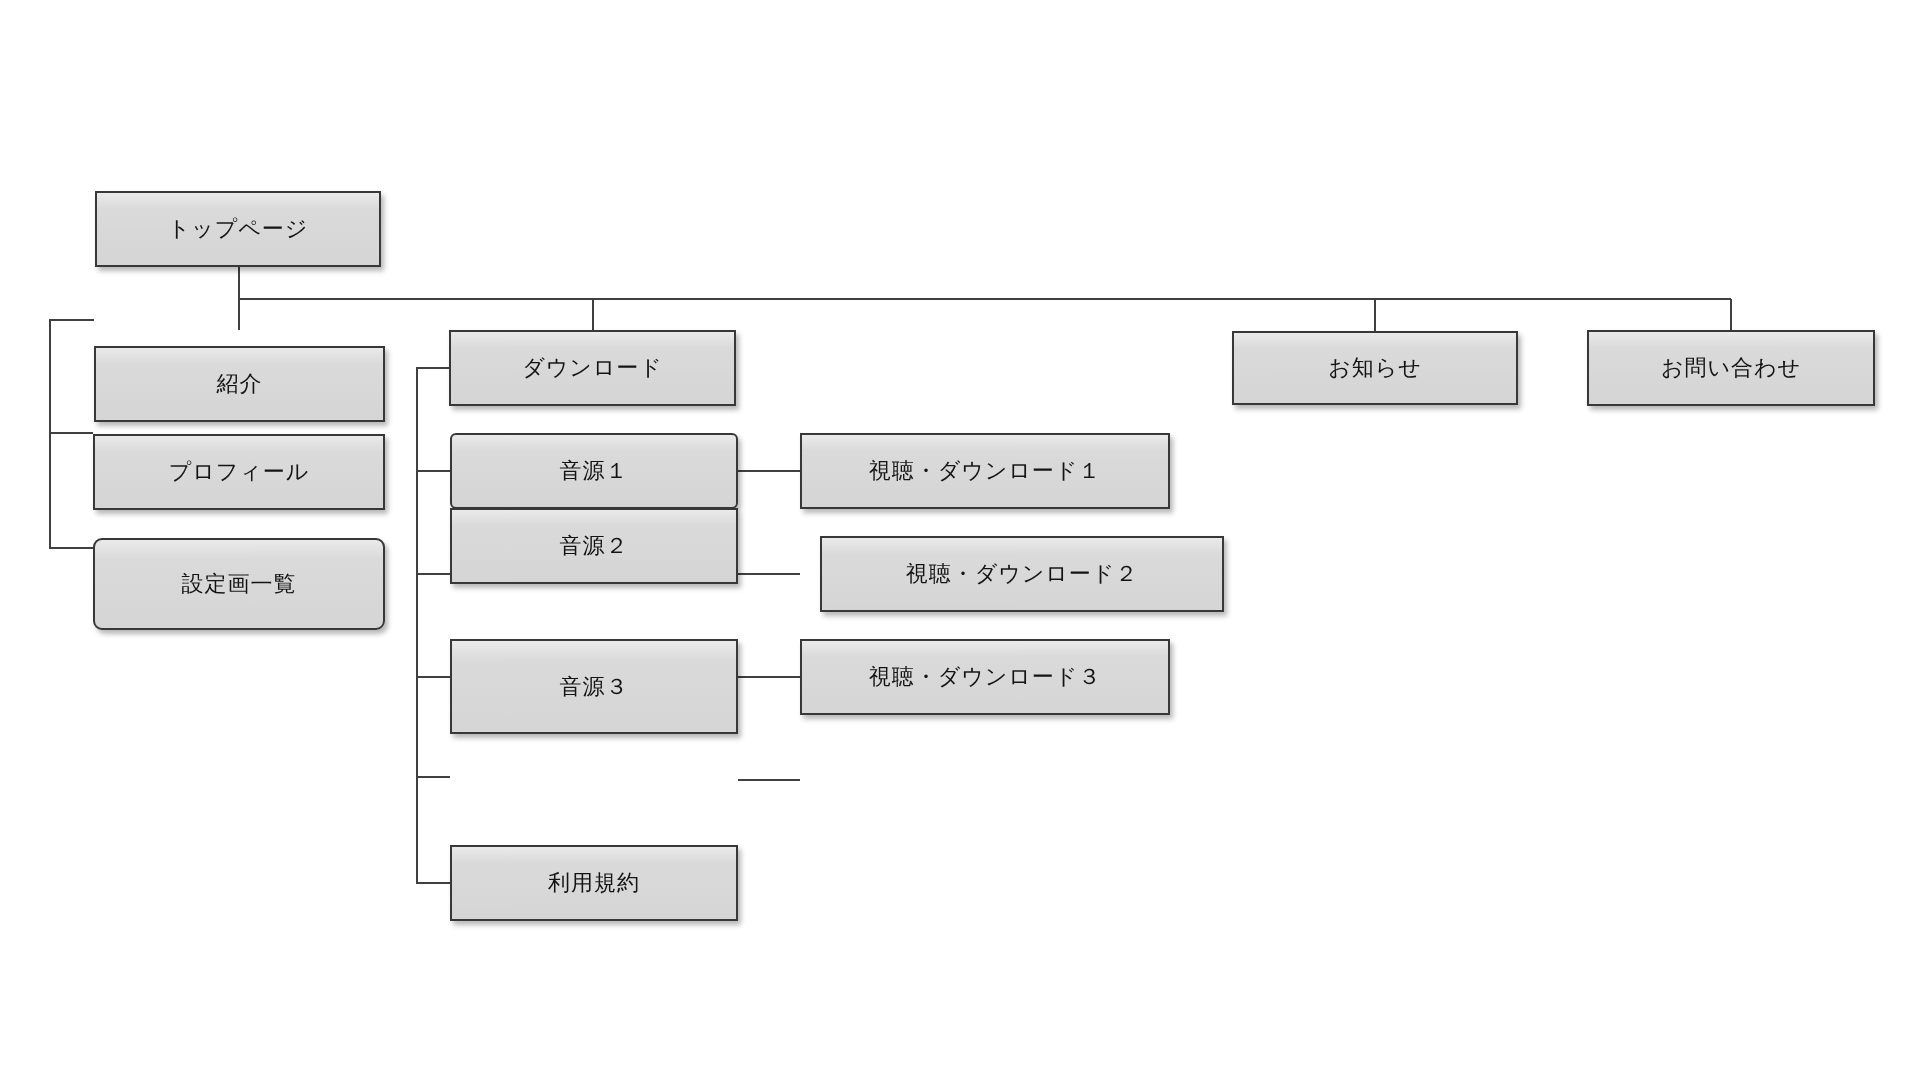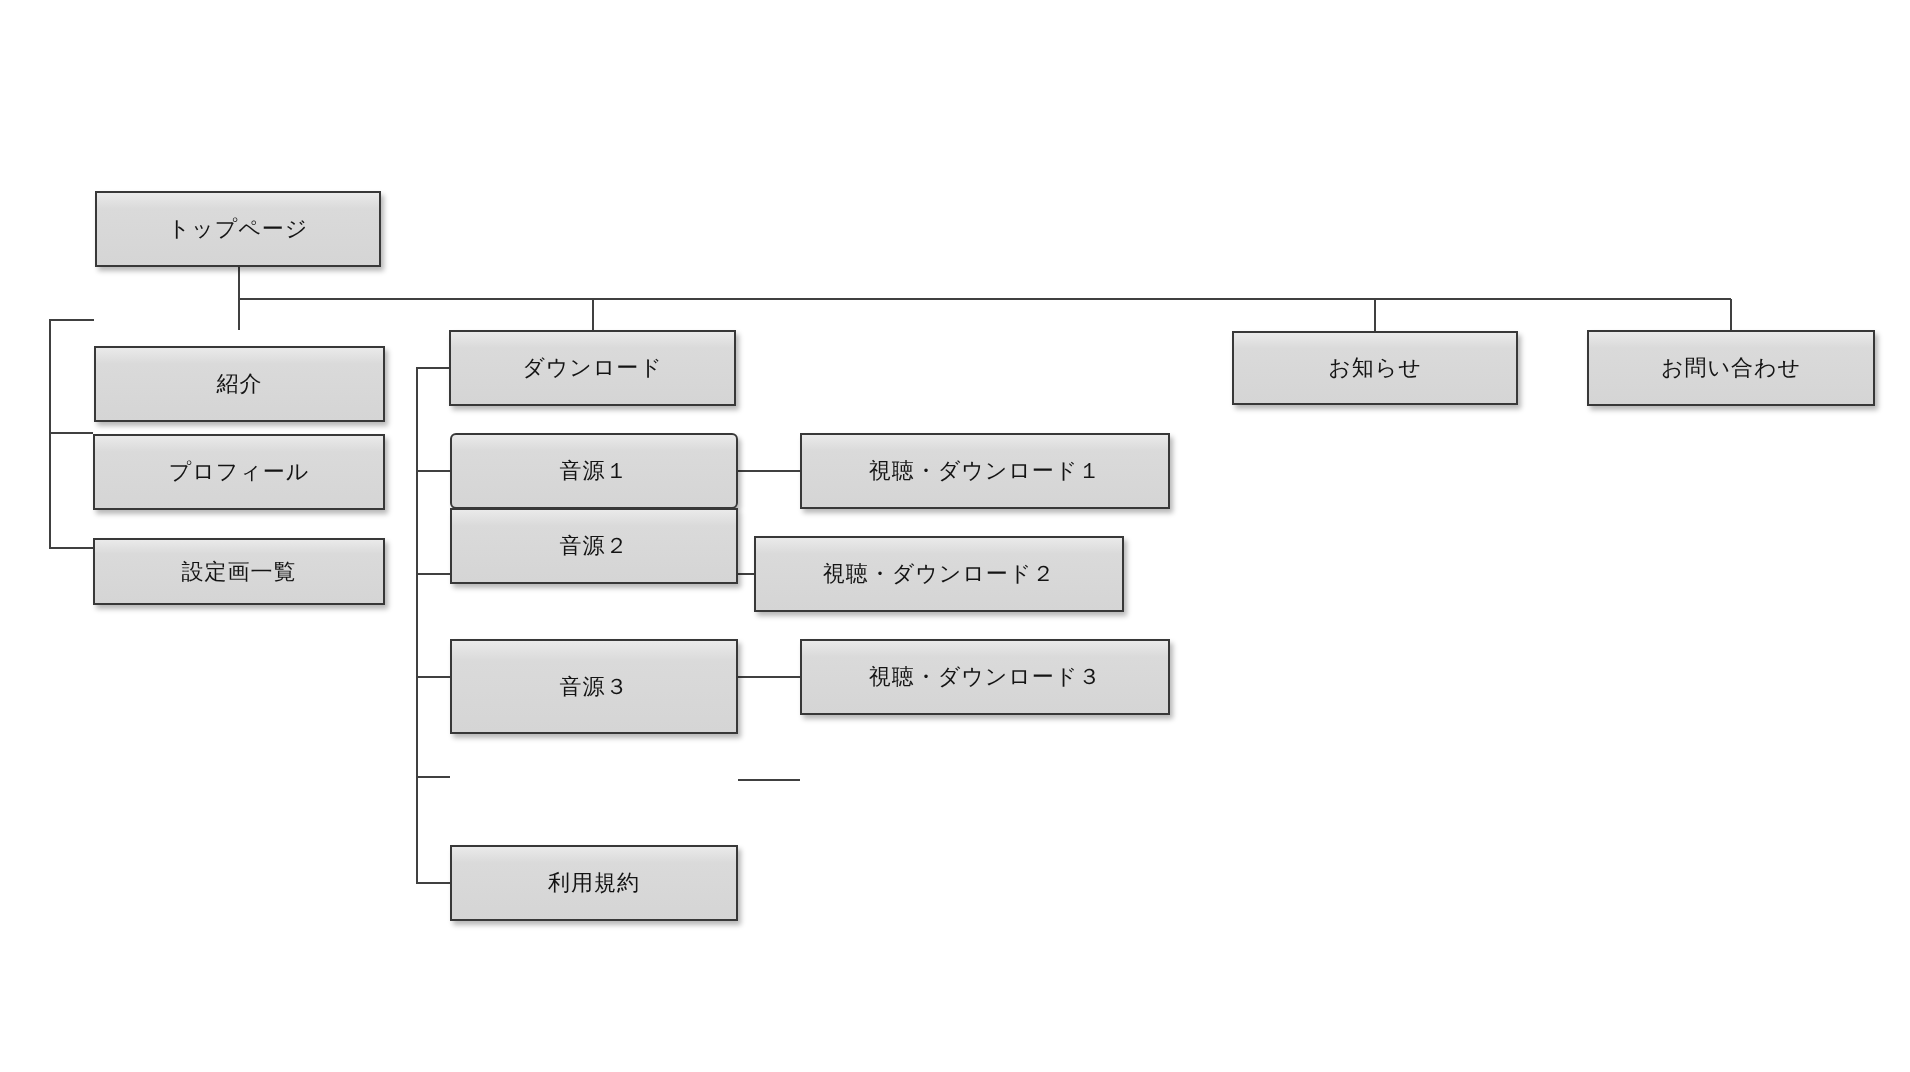--- a/index.html
+++ b/index.html
@@ -64,42 +64,42 @@
     </svg>
 <div class="node" style="left: 95px; top: 191px; width: 286px; height: 76px;">
       <span class="node-label">トップページ</span>
     </div>
     <div class="node" style="left: 94px; top: 330px; width: 291px; height: 76px; margin-top: 16px;">
       <span class="node-label">紹介</span>
     </div>
     <div class="node" style="left: 93px; top: 434px; width: 292px; height: 76px;">
       <span class="node-label">プロフィール</span>
     </div>
-    <div class="node" style="left: 93px; top: 538px; width: 292px; height: 67px;">
+    <div class="node" style="left: 93px; top: 538px; width: 292px; height: 92px; border-radius: 9px;">
       <span class="node-label">設定画一覧</span>
     </div>
     <div class="node" style="left: 449px; top: 330px; width: 287px; height: 76px;">
       <span class="node-label">ダウンロード</span>
     </div>
     <div class="node" style="left: 450px; top: 433px; width: 288px; height: 76px; border-radius: 6px;">
       <span class="node-label">音源１</span>
     </div>
     <div class="node" style="left: 450px; top: 508px; width: 288px; height: 76px;">
       <span class="node-label">音源２</span>
     </div>
     <div class="node" style="left: 450px; top: 639px; width: 288px; height: 95px;">
       <span class="node-label">音源３</span>
     </div>
     <div class="node" style="left: 450px; top: 845px; width: 288px; height: 76px;">
       <span class="node-label">利用規約</span>
     </div>
     <div class="node" style="left: 800px; top: 433px; width: 370px; height: 76px;">
       <span class="node-label">視聴・ダウンロード１</span>
     </div>
-    <div class="node" style="left: 754px; top: 536px; width: 370px; height: 76px;">
+    <div class="node" style="left: 820px; top: 536px; width: 404px; height: 76px;">
       <span class="node-label">視聴・ダウンロード２</span>
     </div>
     <div class="node" style="left: 800px; top: 639px; width: 370px; height: 76px;">
       <span class="node-label">視聴・ダウンロード３</span>
     </div>
     <div class="node" style="left: 1232px; top: 331px; width: 286px; height: 74px;">
       <span class="node-label">お知らせ</span>
     </div>
     <div class="node" style="left: 1587px; top: 330px; width: 288px; height: 76px;">
       <span class="node-label">お問い合わせ</span>

